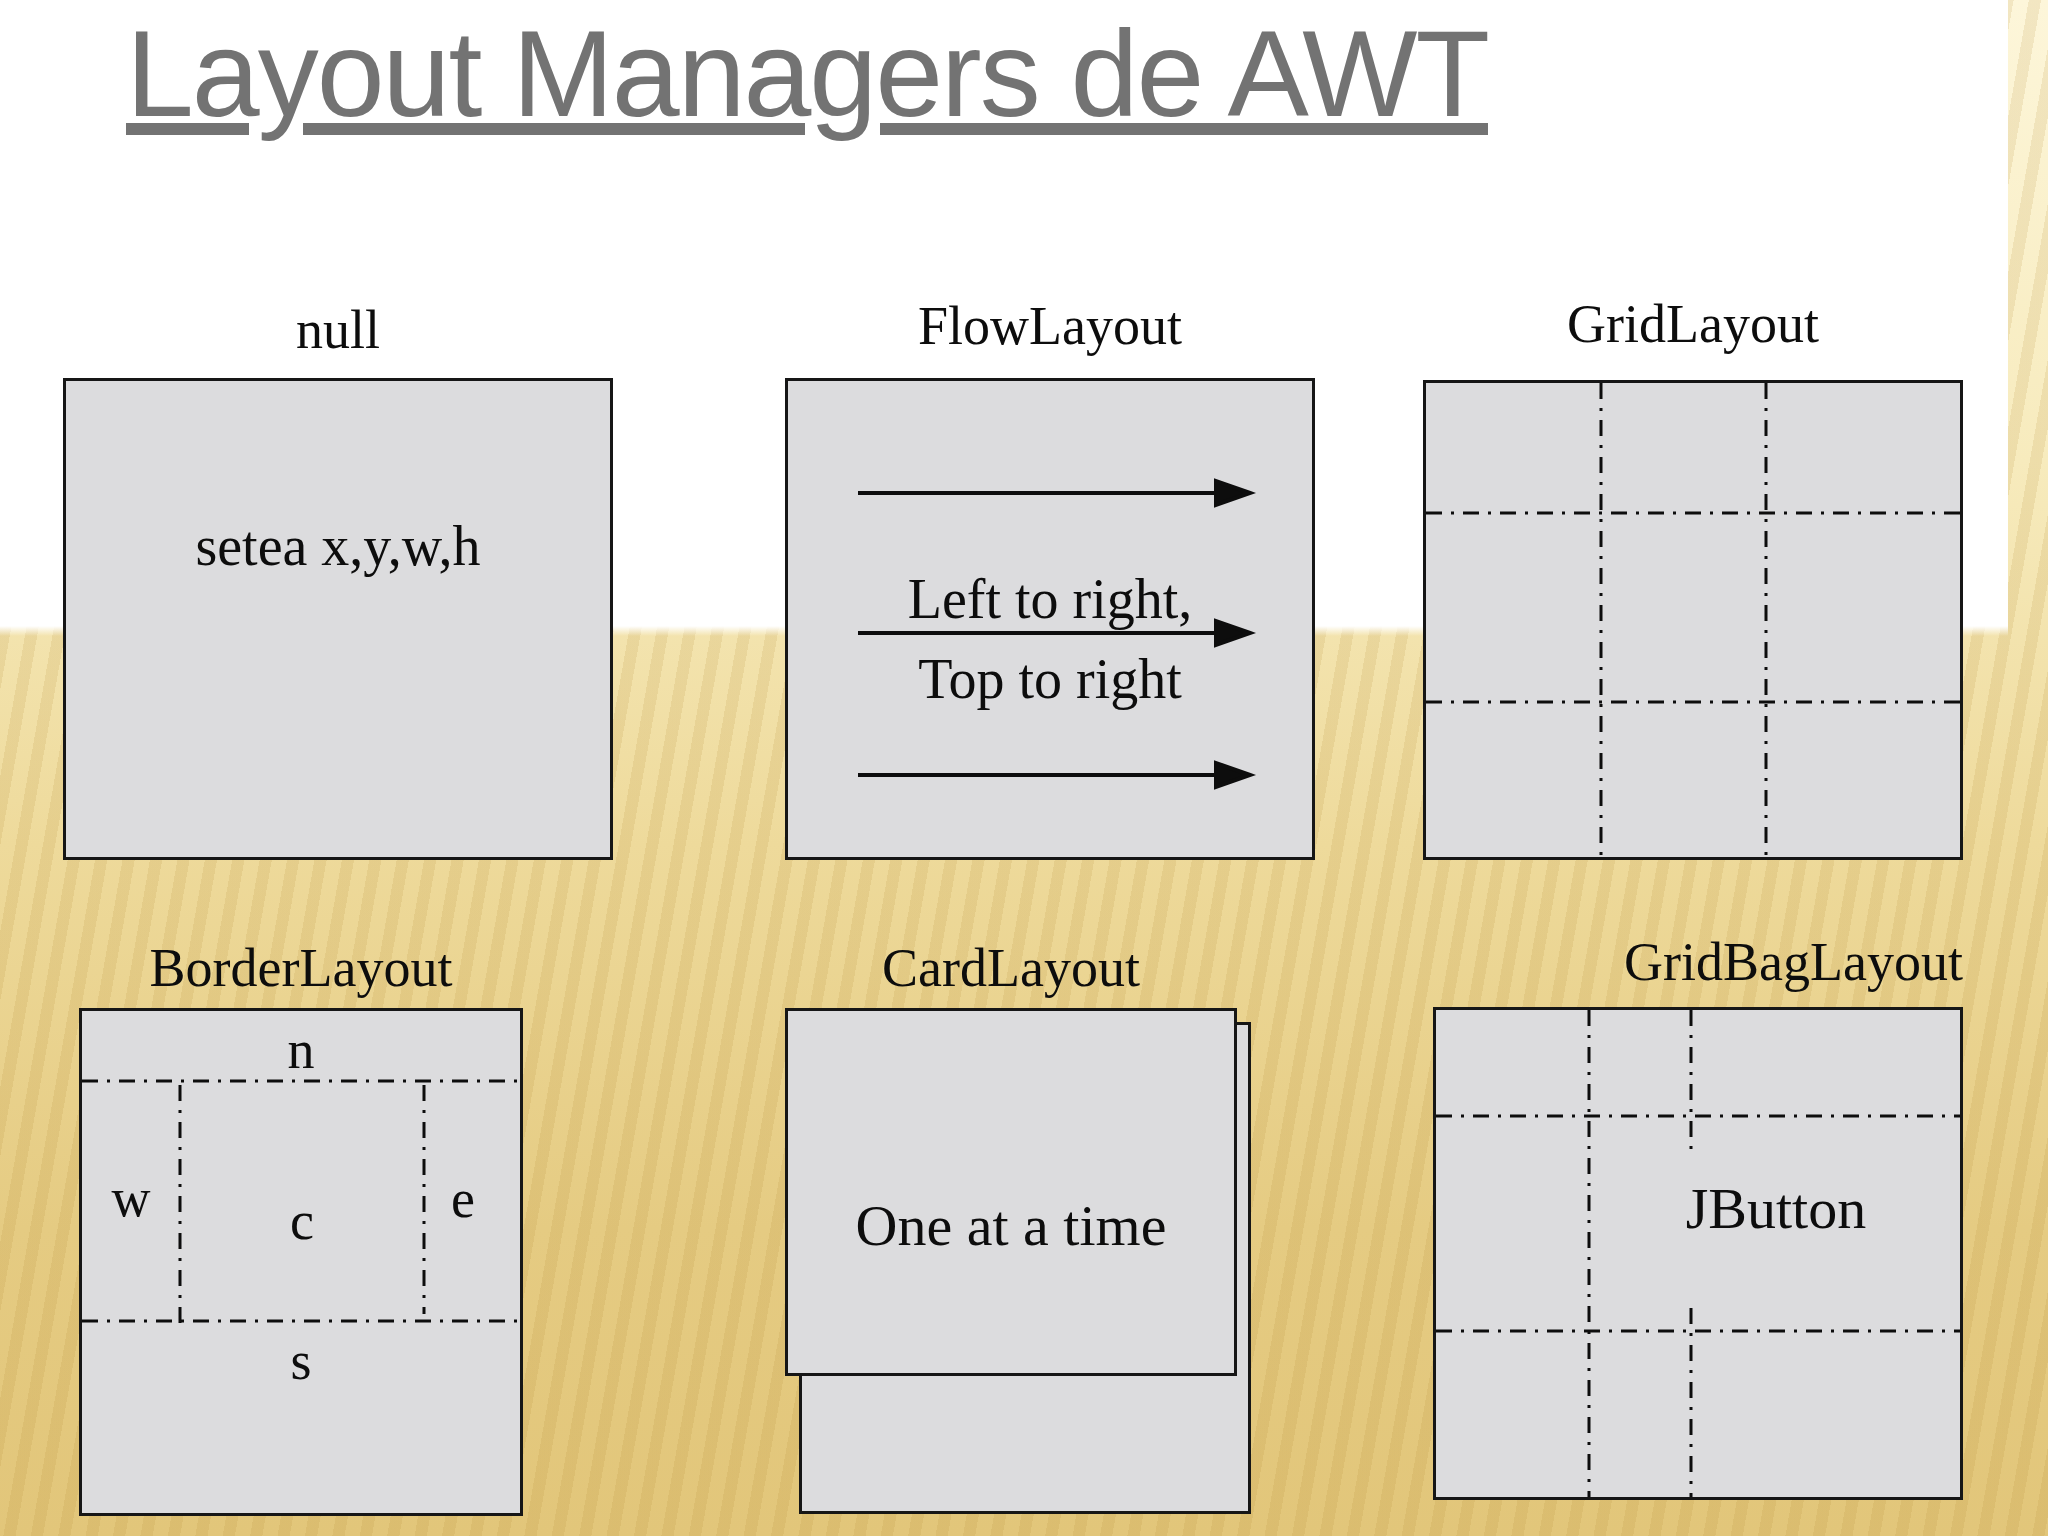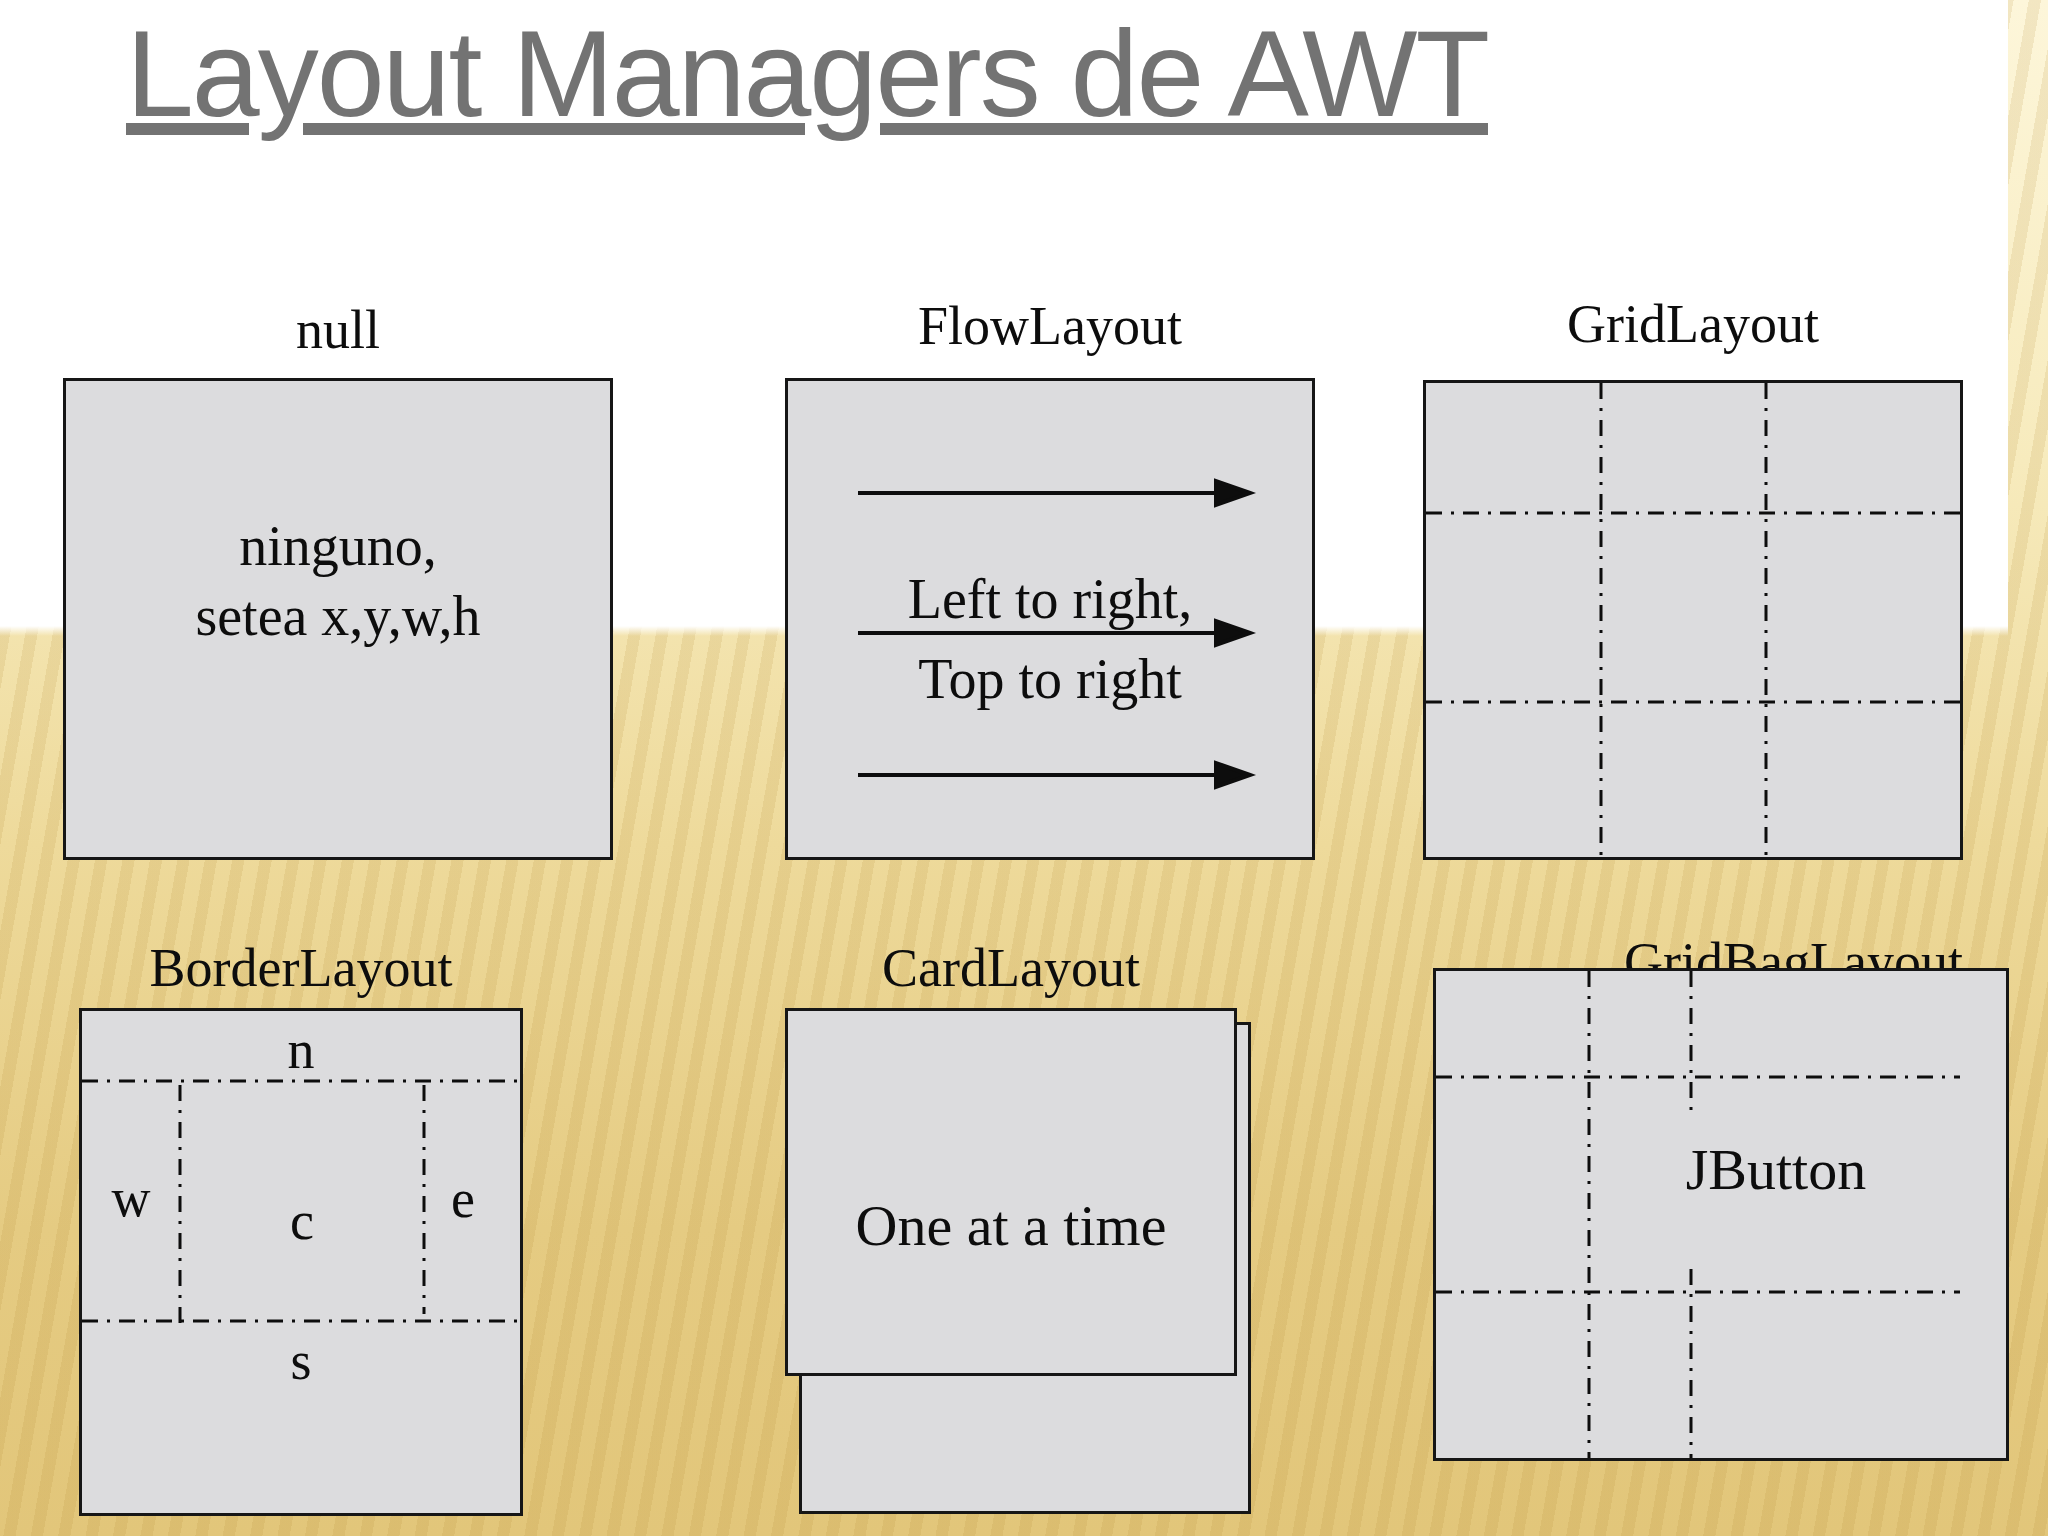--- a/index.html
+++ b/index.html
@@ -39,21 +39,20 @@
 <div class="white-fade"></div>
 
 <div class="slide-title">Layout Managers de AWT</div>
 
 <div class="panel-label" style="left:63px;top:300px;width:550px;">null</div>
 <div class="panel-label" style="left:785px;top:296px;width:530px;">FlowLayout</div>
 <div class="panel-label" style="left:1423px;top:294px;width:540px;">GridLayout</div>
 
 <div class="panel" style="left:63px;top:378px;width:550px;height:482px;">
   <div class="body-text" style="top:130px;">
-    <div>ninguno,</div>
     <div>setea x,y,w,h</div>
   </div>
 </div>
 
 <div class="panel" style="left:785px;top:378px;width:530px;height:482px;padding-left:15px;">
   <svg class="panel-svg" width="524" height="476" viewBox="0 0 524 476">
     <g stroke="#0d0d0d" stroke-width="4" fill="#0d0d0d">
       <line x1="70" y1="112" x2="432" y2="112"></line>
       <polygon points="462,112 428,100 428,124"></polygon>
       <line x1="70" y1="252" x2="432" y2="252"></line>
@@ -95,21 +94,21 @@
   <div class="region-letter" style="left:98px;top:183px;width:244px;">c</div>
   <div class="region-letter" style="left:324px;top:161px;width:114px;">e</div>
   <div class="region-letter" style="left:0;top:323px;width:100%;">s</div>
 </div>
 
 <div class="card-back" style="left:799px;top:1022px;width:452px;height:492px;"></div>
 <div class="panel" style="left:785px;top:1008px;width:452px;height:368px;">
   <div class="body-text" style="top:180px;font-size:58px;">One at a time</div>
 </div>
 
-<div class="panel" style="left:1433px;top:968px;width:576px;height:493px;">
+<div class="panel" style="left:1433px;top:1007px;width:530px;height:493px;">
   <svg class="panel-svg" width="524" height="487" viewBox="0 0 524 487">
     <g stroke="#0d0d0d" stroke-width="3" stroke-dasharray="16 9 3 9" fill="none">
       <line x1="153" y1="0" x2="153" y2="487"></line>
       <line x1="255" y1="0" x2="255" y2="148"></line>
       <line x1="255" y1="298" x2="255" y2="487"></line>
       <line x1="0" y1="106" x2="524" y2="106"></line>
       <line x1="0" y1="321" x2="524" y2="321"></line>
     </g>
   </svg>
   <div class="body-text" style="left:155px;width:370px;top:164px;font-size:58px;">JButton</div>

